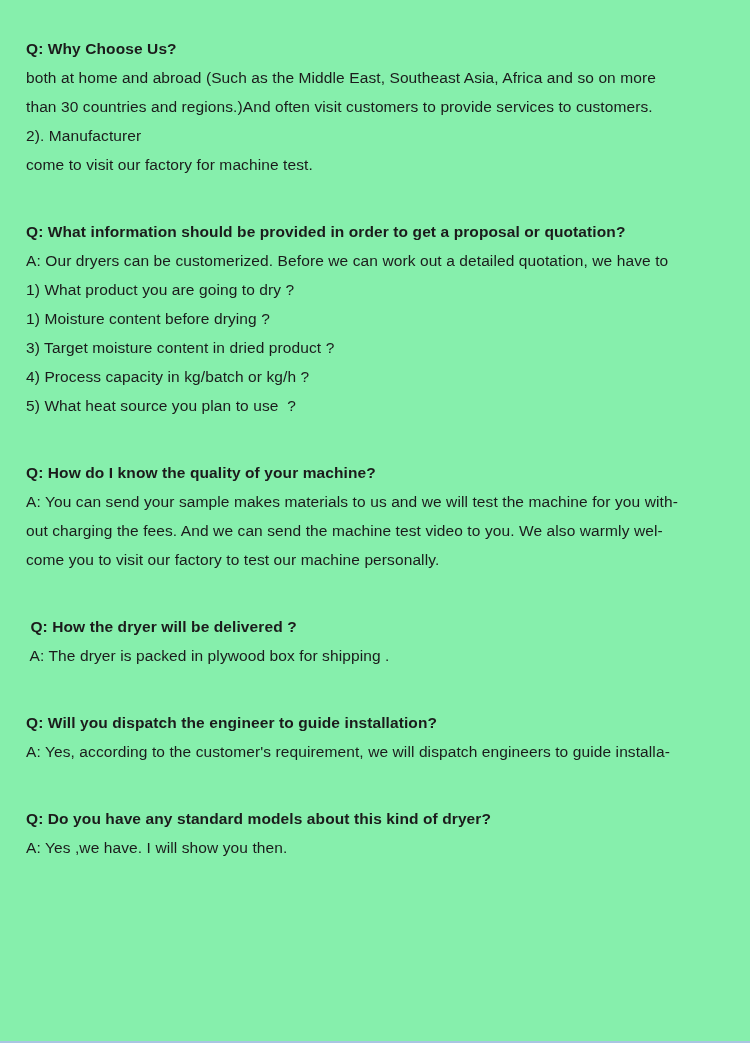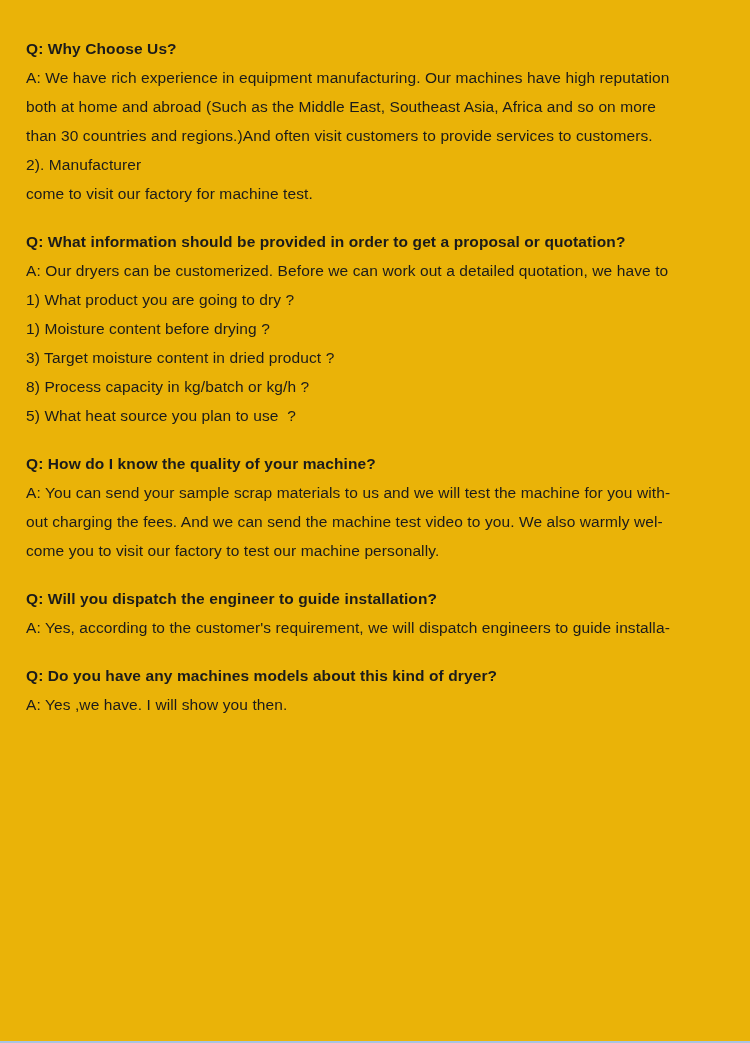--- a/index.html
+++ b/index.html
@@ -17,69 +17,72 @@
     background: #ffffff;
     overflow: hidden;
     box-sizing: border-box;
   }
   .faq-content {
     padding: 34px 26px 0 26px;
     font-size: 15.5px;
     color: #1b1b1b;
   }
   .faq-section + .faq-section {
-    margin-top: 19px;
+    margin-top: 38px;
   }
   .faq-line {
     line-height: 29px;
     white-space: pre;        
     letter-spacing: 0.1px;
   }
   .faq-line.bold {
     font-weight: 700;
   }
   .bottom-divider {
     position: absolute;
     left: 0;
     bottom: 0;
     width: 100%;
     height: 2px;
   }
 </style>
 </head>
 <body>
 
-<div class="page" style="background: #eab308;">
+<div class="page" style="background: #86efac;">
   <div class="faq-content" id="faq-content" style="color: rgb(27, 27, 27);">
       <div class="faq-section">
         <div class="faq-line bold">Q: Why Choose Us?</div>
-        <div class="faq-line">A: We have rich experience in equipment manufacturing. Our machines have high reputation</div>
         <div class="faq-line">both at home and abroad (Such as the Middle East, Southeast Asia, Africa and so on more</div>
         <div class="faq-line">than 30 countries and regions.)And often visit customers to provide services to customers.</div>
         <div class="faq-line">2). Manufacturer</div>
         <div class="faq-line">come to visit our factory for machine test.</div>
       </div>
       <div class="faq-section">
         <div class="faq-line bold">Q: What information should be provided in order to get a proposal or quotation?</div>
         <div class="faq-line">A: Our dryers can be customerized. Before we can work out a detailed quotation, we have to</div>
         <div class="faq-line">1) What product you are going to dry ?</div>
         <div class="faq-line">1) Moisture content before drying ?</div>
         <div class="faq-line">3) Target moisture content in dried product ?</div>
-        <div class="faq-line">8) Process capacity in kg/batch or kg/h ?</div>
+        <div class="faq-line">4) Process capacity in kg/batch or kg/h ?</div>
         <div class="faq-line">5) What heat source you plan to use  ?</div>
       </div>
       <div class="faq-section">
         <div class="faq-line bold">Q: How do I know the quality of your machine?</div>
-        <div class="faq-line">A: You can send your sample scrap materials to us and we will test the machine for you with-</div>
+        <div class="faq-line">A: You can send your sample makes materials to us and we will test the machine for you with-</div>
         <div class="faq-line">out charging the fees. And we can send the machine test video to you. We also warmly wel-</div>
         <div class="faq-line">come you to visit our factory to test our machine personally.</div>
+      </div>
+      <div class="faq-section">
+        <div class="faq-line bold"> Q: How the dryer will be delivered ?</div>
+        <div class="faq-line"> A: The dryer is packed in plywood box for shipping .</div>
       </div>
       <div class="faq-section">
         <div class="faq-line bold">Q: Will you dispatch the engineer to guide installation?</div>
         <div class="faq-line">A: Yes, according to the customer's requirement, we will dispatch engineers to guide installa-</div>
       </div>
       <div class="faq-section">
-        <div class="faq-line bold">Q: Do you have any machines models about this kind of dryer?</div>
+        <div class="faq-line bold">Q: Do you have any standard models about this kind of dryer?</div>
         <div class="faq-line">A: Yes ,we have. I will show you then.</div>
       </div>
     </div>
   <div class="bottom-divider" style="background: rgb(169, 197, 226);"></div>
 </div>
 
 </body></html>

